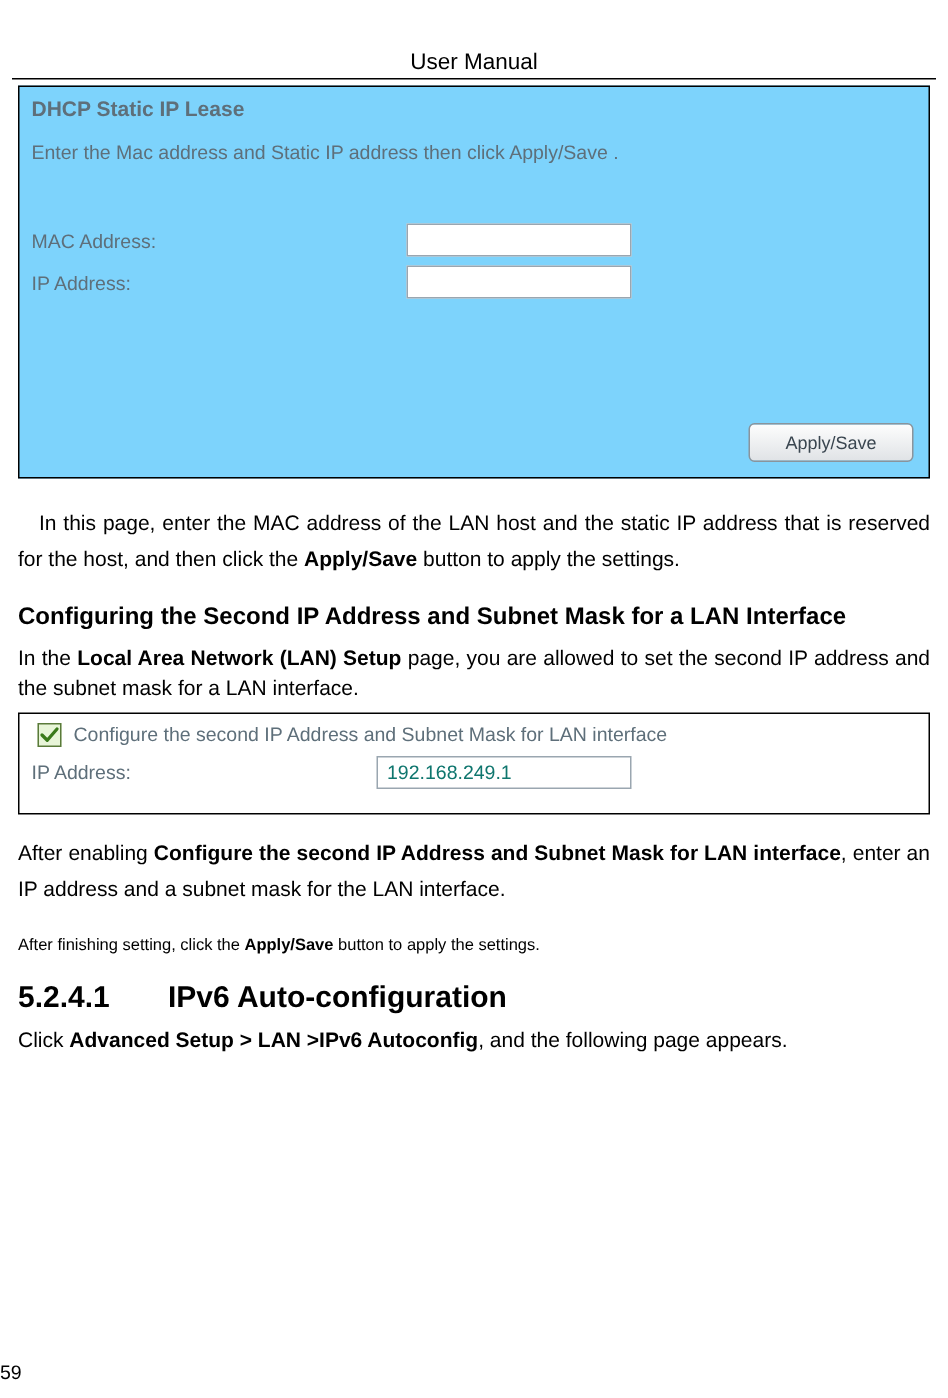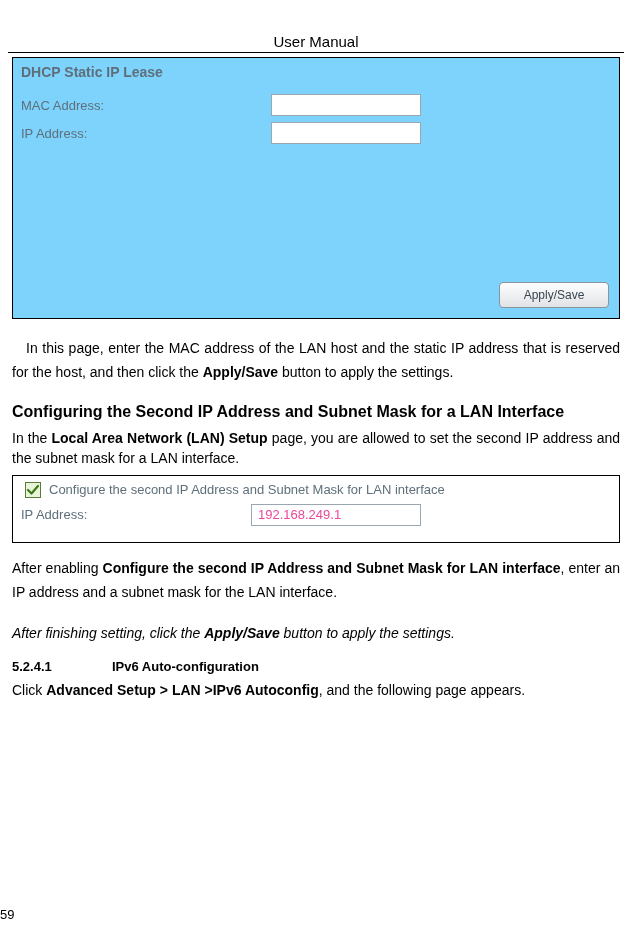--- a/index.html
+++ b/index.html
@@ -139,37 +139,36 @@
       font-size: 13px;
       width: 230px;
     }
     .row2-input {
       width: 170px;
       height: 22px;
       border: 1px solid #9aa6b0;
       background: #fff;
       font-size: 13px;
       padding: 2px 6px;
-      color: #ec4899;
+      color: #0f766e;
     }
     .body-para-3 {
       font-size: 14px;
       line-height: 1.7;
       margin: 14px 12px 18px 12px;
       text-align: justify;
     }
     .body-para-4 {
-      font-size: 14px;
+      font-size: 11px;
       line-height: 1.6;
       margin: 4px 12px 0 12px;
-      font-style: italic;
     }
     .sub-section {
       font-weight: bold;
-      font-size: 13px;
+      font-size: 20px;
       margin: 14px 12px 8px 12px;
     }
     .sub-section .num {
       display: inline-block;
       width: 100px;
     }
     .body-para-5 {
       font-size: 14px;
       margin: 0 12px;
     }
@@ -186,20 +185,21 @@
     }
   </style>
 </head>
 <body>
 
 <div class="header-title">User Manual</div>
 <hr class="header-rule">
 
 <div class="screenshot-box-1">
   <div class="panel-title">DHCP Static IP Lease</div>
+  <div class="panel-text">Enter the Mac address and Static IP address then click Apply/Save .</div>
   <div class="form-row">
     <div class="form-label">MAC Address:</div>
     <input class="form-input" value="" style="">
   </div>
   <div class="form-row">
     <div class="form-label">IP Address:</div>
     <input class="form-input" value="" style="">
   </div>
   <button class="apply-btn">Apply/Save</button>
 </div>

